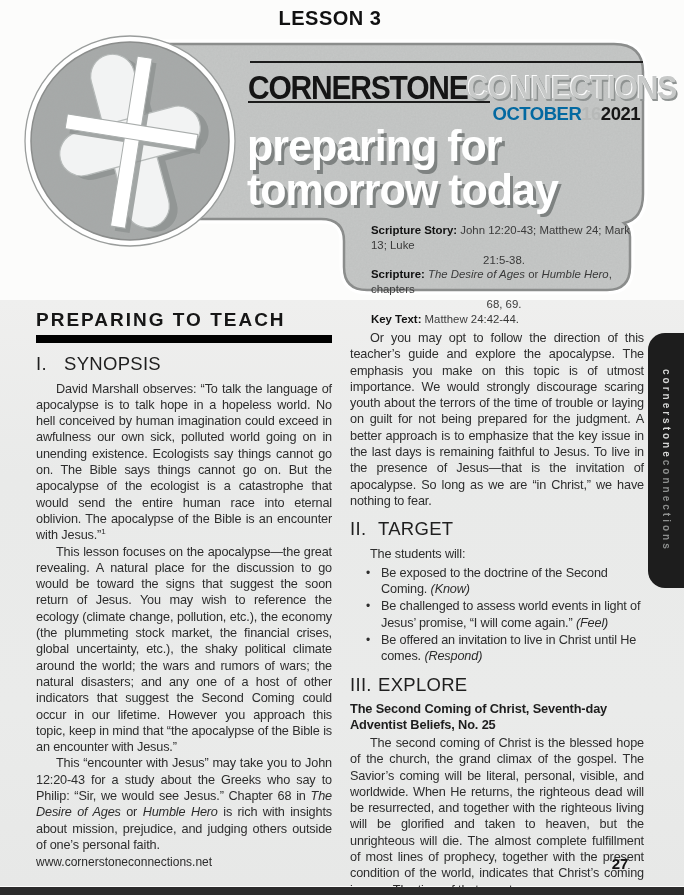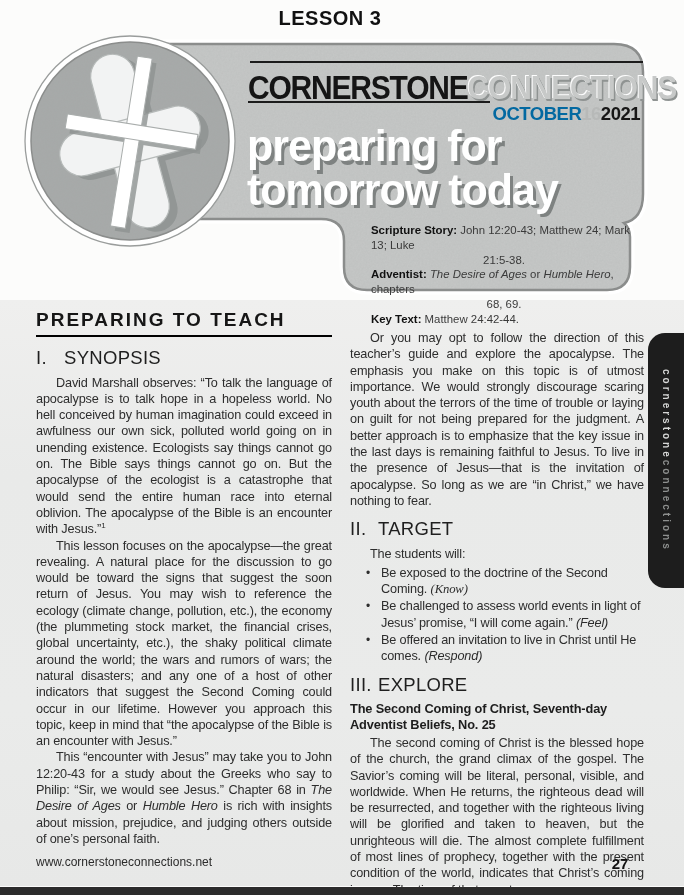--- a/index.html
+++ b/index.html
@@ -28,21 +28,21 @@
   .info-block{position:absolute;left:371px;top:223px;width:266px;
     font-size:11.4px;line-height:14.8px;color:#3a3a3a;}
   .info-label{font-weight:bold;color:#111;}
   .info-cont{text-align:center;}
   
   .col{position:absolute;top:312px;font-size:12.7px;line-height:16.3px;letter-spacing:-.15px;
     color:#2d2d2d;text-align:justify;}
   .col-left{left:36px;width:296px;}
   .col-right{left:350px;width:294px;}
   .section-heading{font-size:19px;font-weight:bold;letter-spacing:2px;color:#161616;
-    border-bottom:2px solid #000000;padding-bottom:7px;margin:0 0 13px 0;text-align:left;}
+    border-bottom:8px solid #000000;padding-bottom:7px;margin:0 0 13px 0;text-align:left;}
   .rn-heading{display:flex;align-items:baseline;font-size:18.5px;font-weight:400;
     letter-spacing:.3px;color:#1f1f1f;margin:12px 0 8px 0;text-align:left;}
   .rn-heading .numeral{width:28px;flex:none;}
   .para{margin:0;text-indent:20px;}
   .first-right{margin-top:18px;}
   .intro-line{margin:0 0 3px 20px;text-align:left;}
   .bullet-list{margin:0 0 0 16px;padding:0;list-style:none;text-align:left;}
   .bullet-item{display:flex;margin-bottom:1px;}
   .bullet-glyph{flex:none;width:15px;font-size:12px;}
   .bullet-text{flex:1;text-align:left;}
@@ -134,21 +134,21 @@
     <div>tomorrow today</div>
   </div>
 
   <div class="info-block">
     <div>
       <span class="info-label">Scripture Story:</span>
       <span>John 12:20-43; Matthew 24; Mark 13; Luke</span>
     </div>
     <div class="info-cont">21:5-38.</div>
     <div>
-      <span class="info-label">Adventist:</span>
+      <span class="info-label">Scripture:</span>
       <span><span style="font-style: italic;">The Desire of Ages</span><span> or </span><span style="font-style: italic;">Humble Hero</span><span>, chapters</span></span>
     </div>
     <div class="info-cont">68, 69.</div>
     <div>
       <span class="info-label">Key Text:</span>
       <span>Matthew 24:42-44.</span>
     </div>
   </div>
 
   <div class="col col-left">
@@ -165,21 +165,21 @@
   <div class="col col-right">
     <p class="para first-right">Or you may opt to follow the direction of this teacher’s guide and explore the apocalypse. The emphasis you make on this topic is of utmost importance. We would strongly discourage scaring youth about the terrors of the time of trouble or laying on guilt for not being prepared for the judgment. A better approach is to emphasize that the key issue in the last days is remaining faithful to Jesus. To live in the presence of Jesus—that is the invitation of apocalypse. So long as we are “in Christ,” we have nothing to fear.</p>
     <div class="rn-heading">
       <span class="numeral">II.</span>
       <span>TARGET</span>
     </div>
     <div class="intro-line">The students will:</div>
     <ul class="bullet-list">
       <li class="bullet-item">
         <span class="bullet-glyph">•</span>
-        <span class="bullet-text"><span>Be exposed to the doctrine of the Second Coming. </span><span style="font-style: italic; font-family: Liberation Serif, serif;">(Know)</span></span>
+        <span class="bullet-text"><span>Be exposed to the doctrine of the Second Coming. </span><span style="font-style: italic;">(Know)</span></span>
       </li>
       <li class="bullet-item">
         <span class="bullet-glyph">•</span>
         <span class="bullet-text"><span>Be challenged to assess world events in light of Jesus’ promise, “I will come again.” </span><span style="font-style: italic;">(Feel)</span></span>
       </li>
       <li class="bullet-item">
         <span class="bullet-glyph">•</span>
         <span class="bullet-text"><span>Be offered an invitation to live in Christ until He comes. </span><span style="font-style: italic;">(Respond)</span></span>
       </li>
     </ul>

